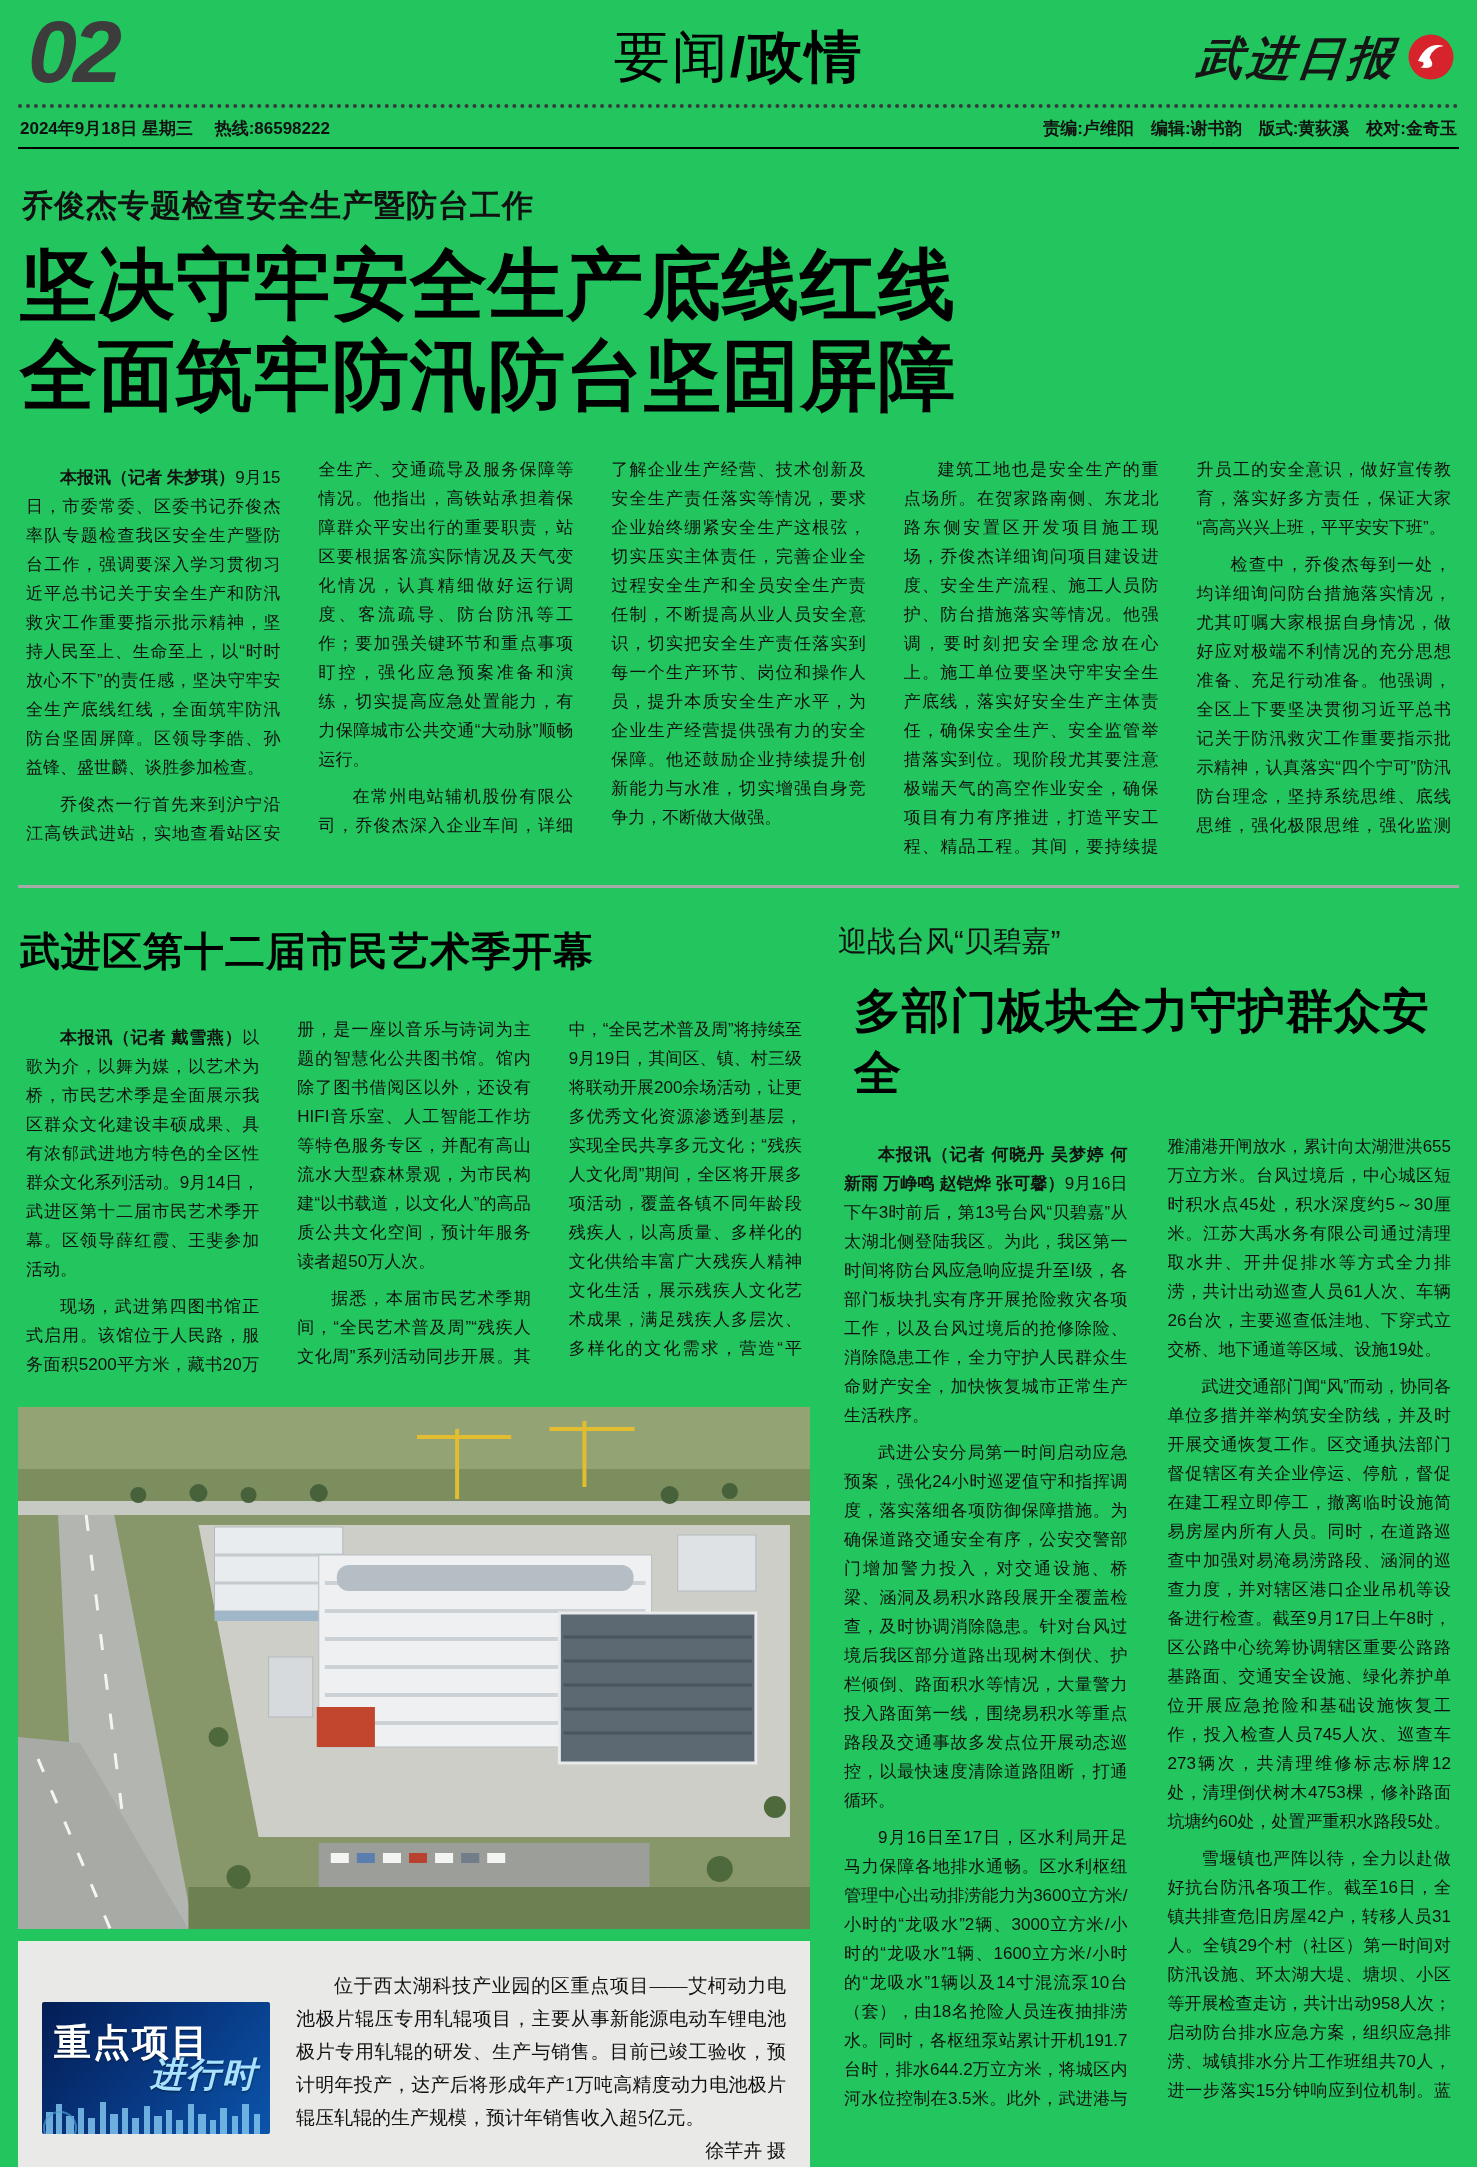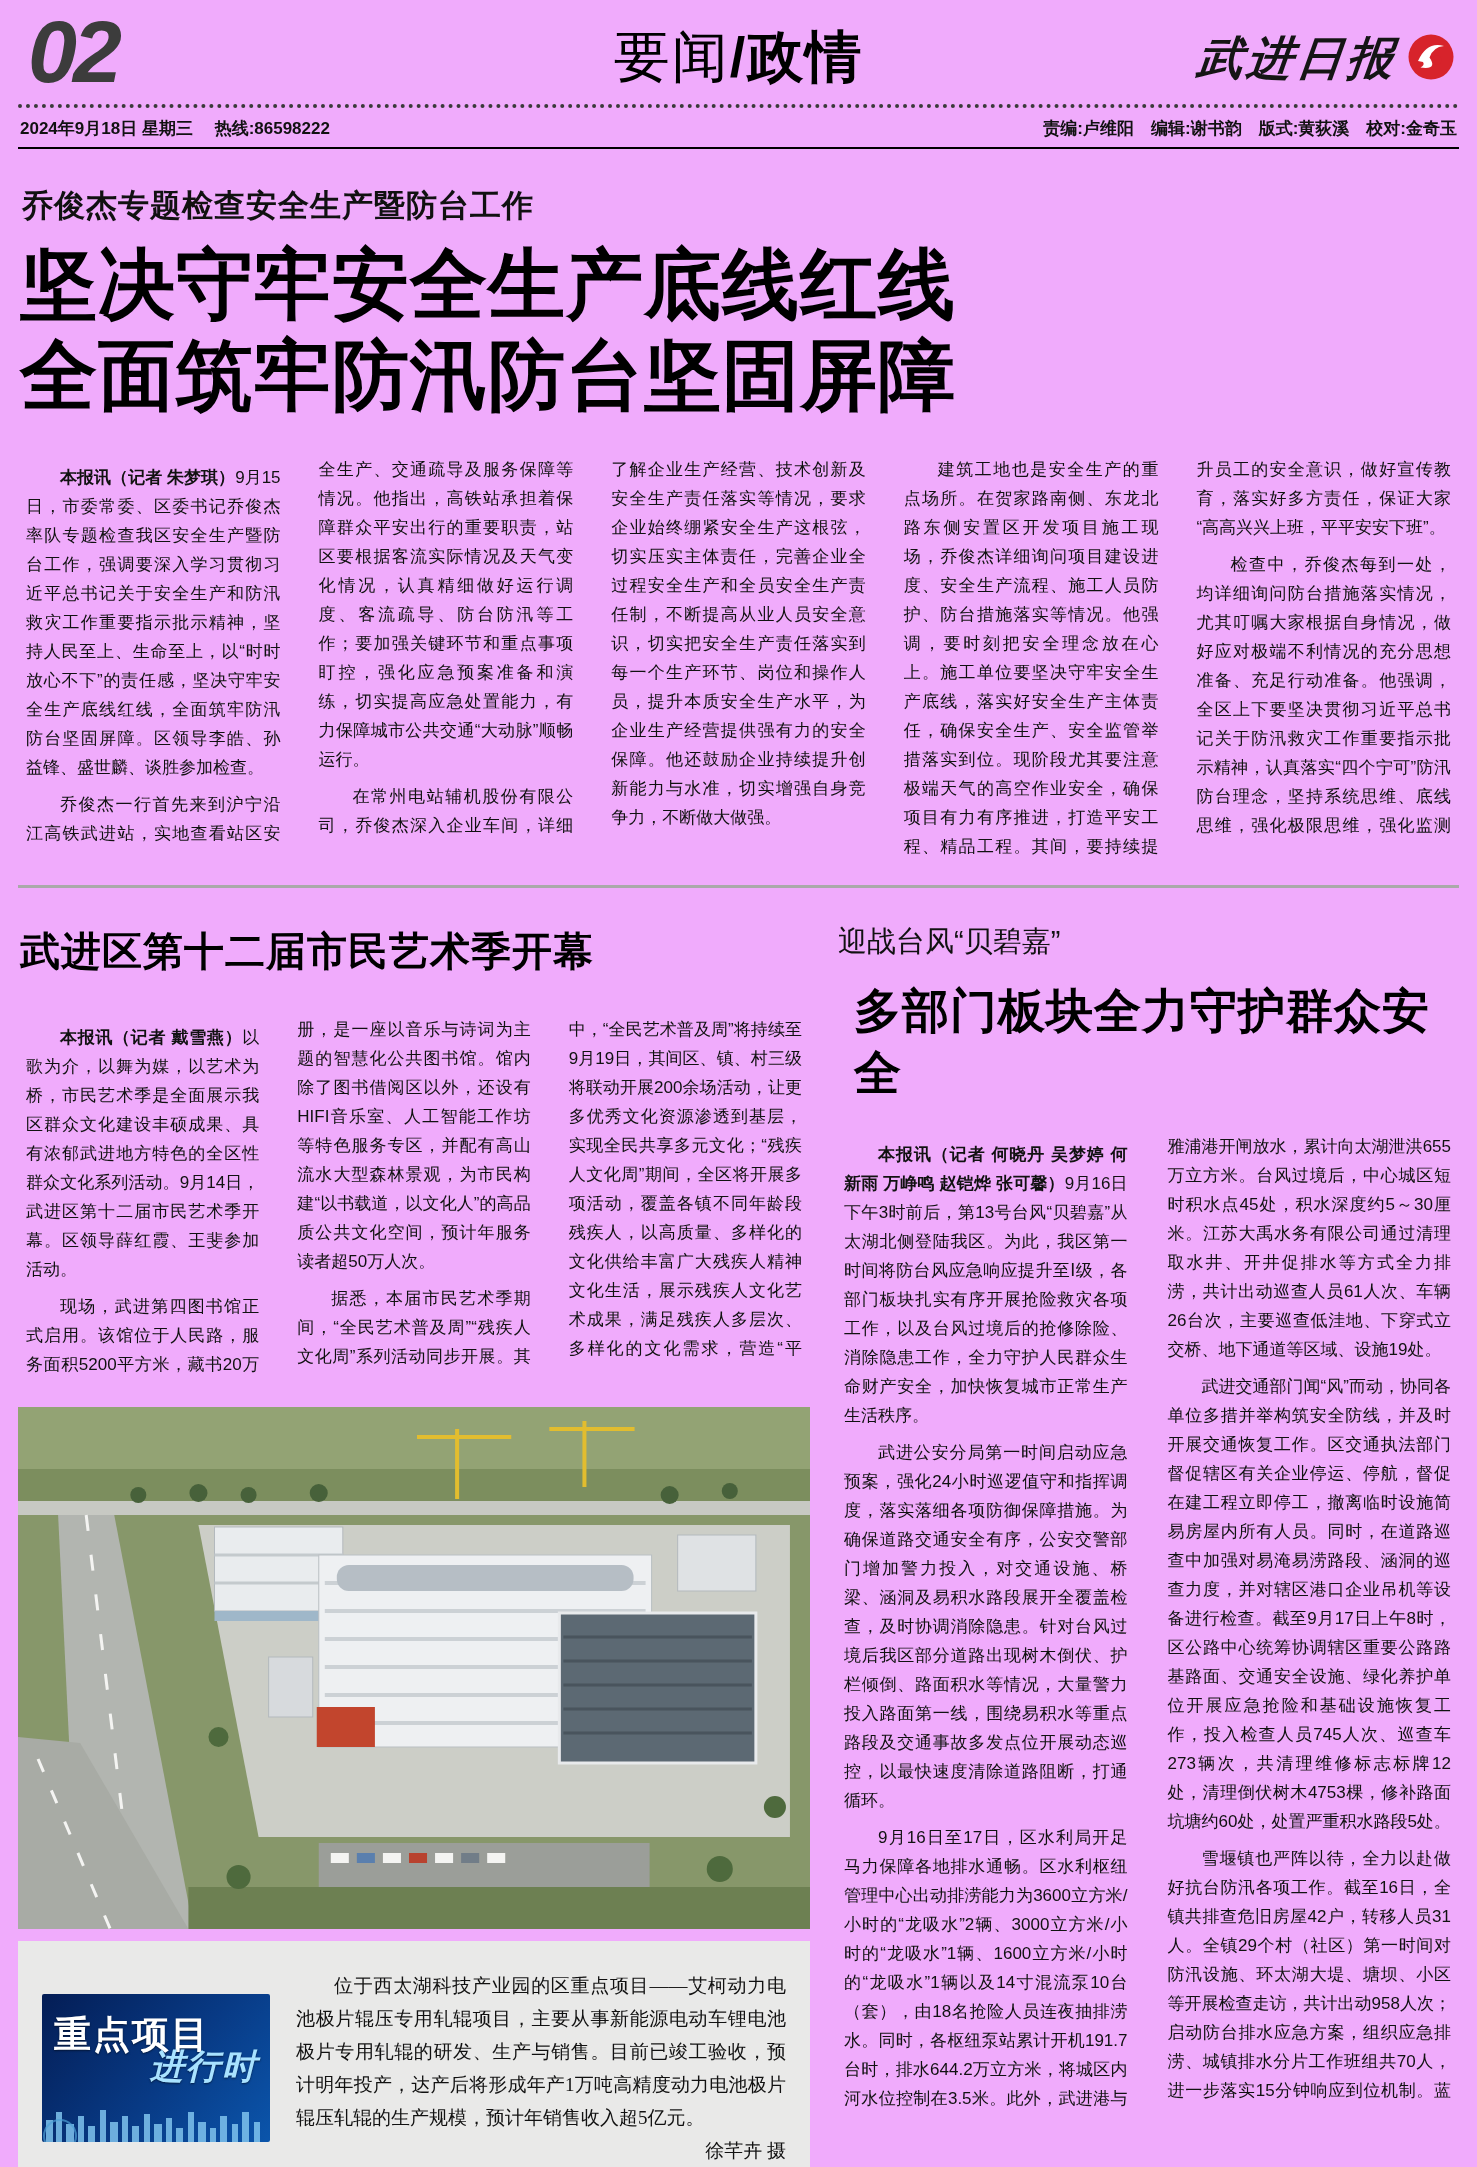--- a/index.html
+++ b/index.html
@@ -1,18 +1,18 @@
 <!DOCTYPE html>
 <html lang="zh"><head>
 <meta charset="utf-8">
 <style>
   html,body{margin:0;padding:0;background:#888;}
   .page{
     position:relative;width:1477px;height:2167px;margin:0 auto;
-    background:#f0abfc;box-sizing:border-box;padding:16px 18px;
+    background:#22c55e;box-sizing:border-box;padding:16px 18px;
     font-family:"Liberation Sans","DejaVu Sans",sans-serif;color:#111;
     overflow:hidden;
   }
   
   .hdr-row{position:relative;height:80px;}
   .page-num{
     position:absolute;left:10px;top:-4px;font-size:88px;font-weight:900;
     font-style:italic;color:#3c3c3c;line-height:80px;letter-spacing:-4px;
   }
   .section-title{
@@ -43,21 +43,21 @@
   .right-col{flex:1;min-width:0;}
   
   .a2-headline{font-size:40px;font-weight:900;letter-spacing:1px;margin:22px 0 36px 2px;color:#000;}
   .a2-body{column-count:3;column-gap:22px;height:370px;}
   
   .photo-fig{margin:22px 0 0;width:100%;height:522px;}
   .photo-fig svg{display:block;width:100%;height:100%;}
   
   .caption-box{margin-top:12px;background:#e9e9e8;padding:28px 24px;display:flex;gap:26px;align-items:center;box-sizing:border-box;}
   .badge{
-    position:relative;flex:none;width:228px;height:148px;overflow:hidden;border-radius:2px;
+    position:relative;flex:none;width:228px;height:132px;overflow:hidden;border-radius:2px;
     background:linear-gradient(130deg,#041d55 0%,#083a85 55%,#0b55ab 100%);
   }
   .badge-l1{position:absolute;left:12px;top:16px;font-size:37px;font-weight:900;color:#fff;letter-spacing:2px;text-shadow:0 1px 2px rgba(0,0,0,.5);}
   .badge-l2{position:absolute;right:12px;top:50px;font-size:34px;font-weight:900;font-style:italic;color:#a8e2ff;letter-spacing:2px;text-shadow:0 1px 2px rgba(0,0,0,.5);}
   .badge svg{position:absolute;left:0;bottom:0;}
   .caption-text{
     font-family:"Liberation Serif","DejaVu Serif",serif;font-size:19px;line-height:33px;
     text-align:justify;margin:0;text-indent:2em;flex:1;
   }
   .credit{float:right;margin-left:20px;}

